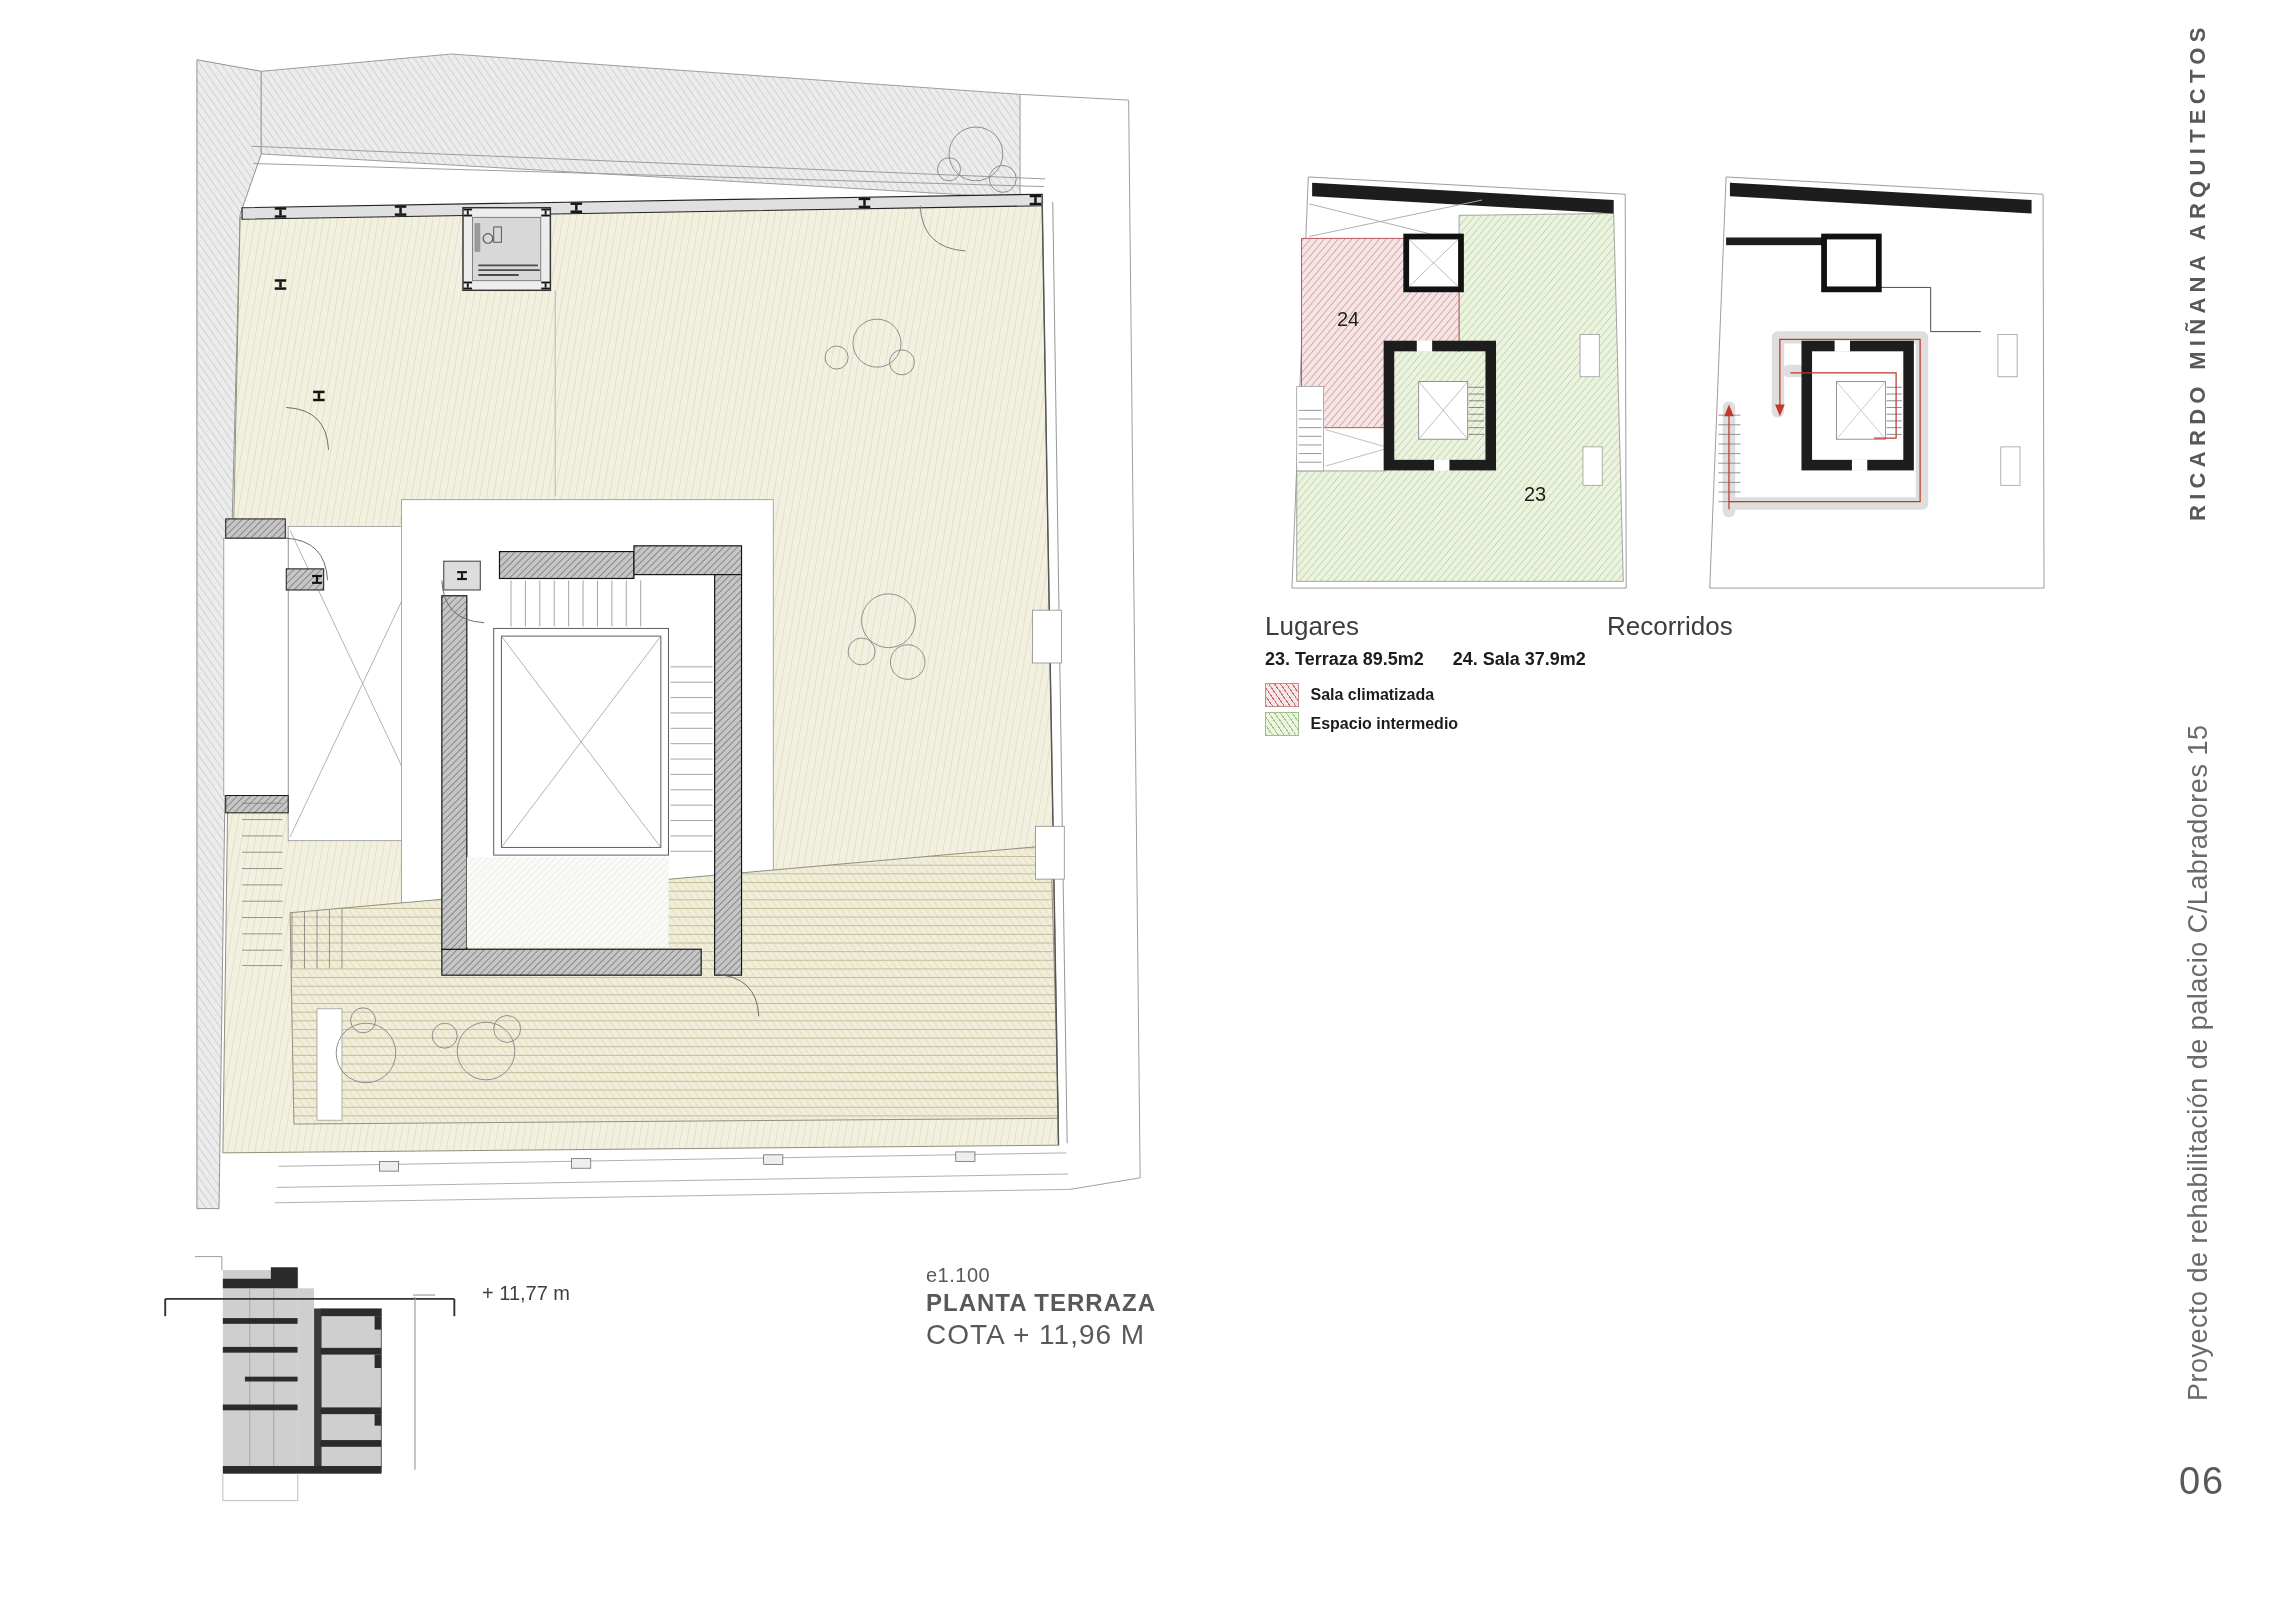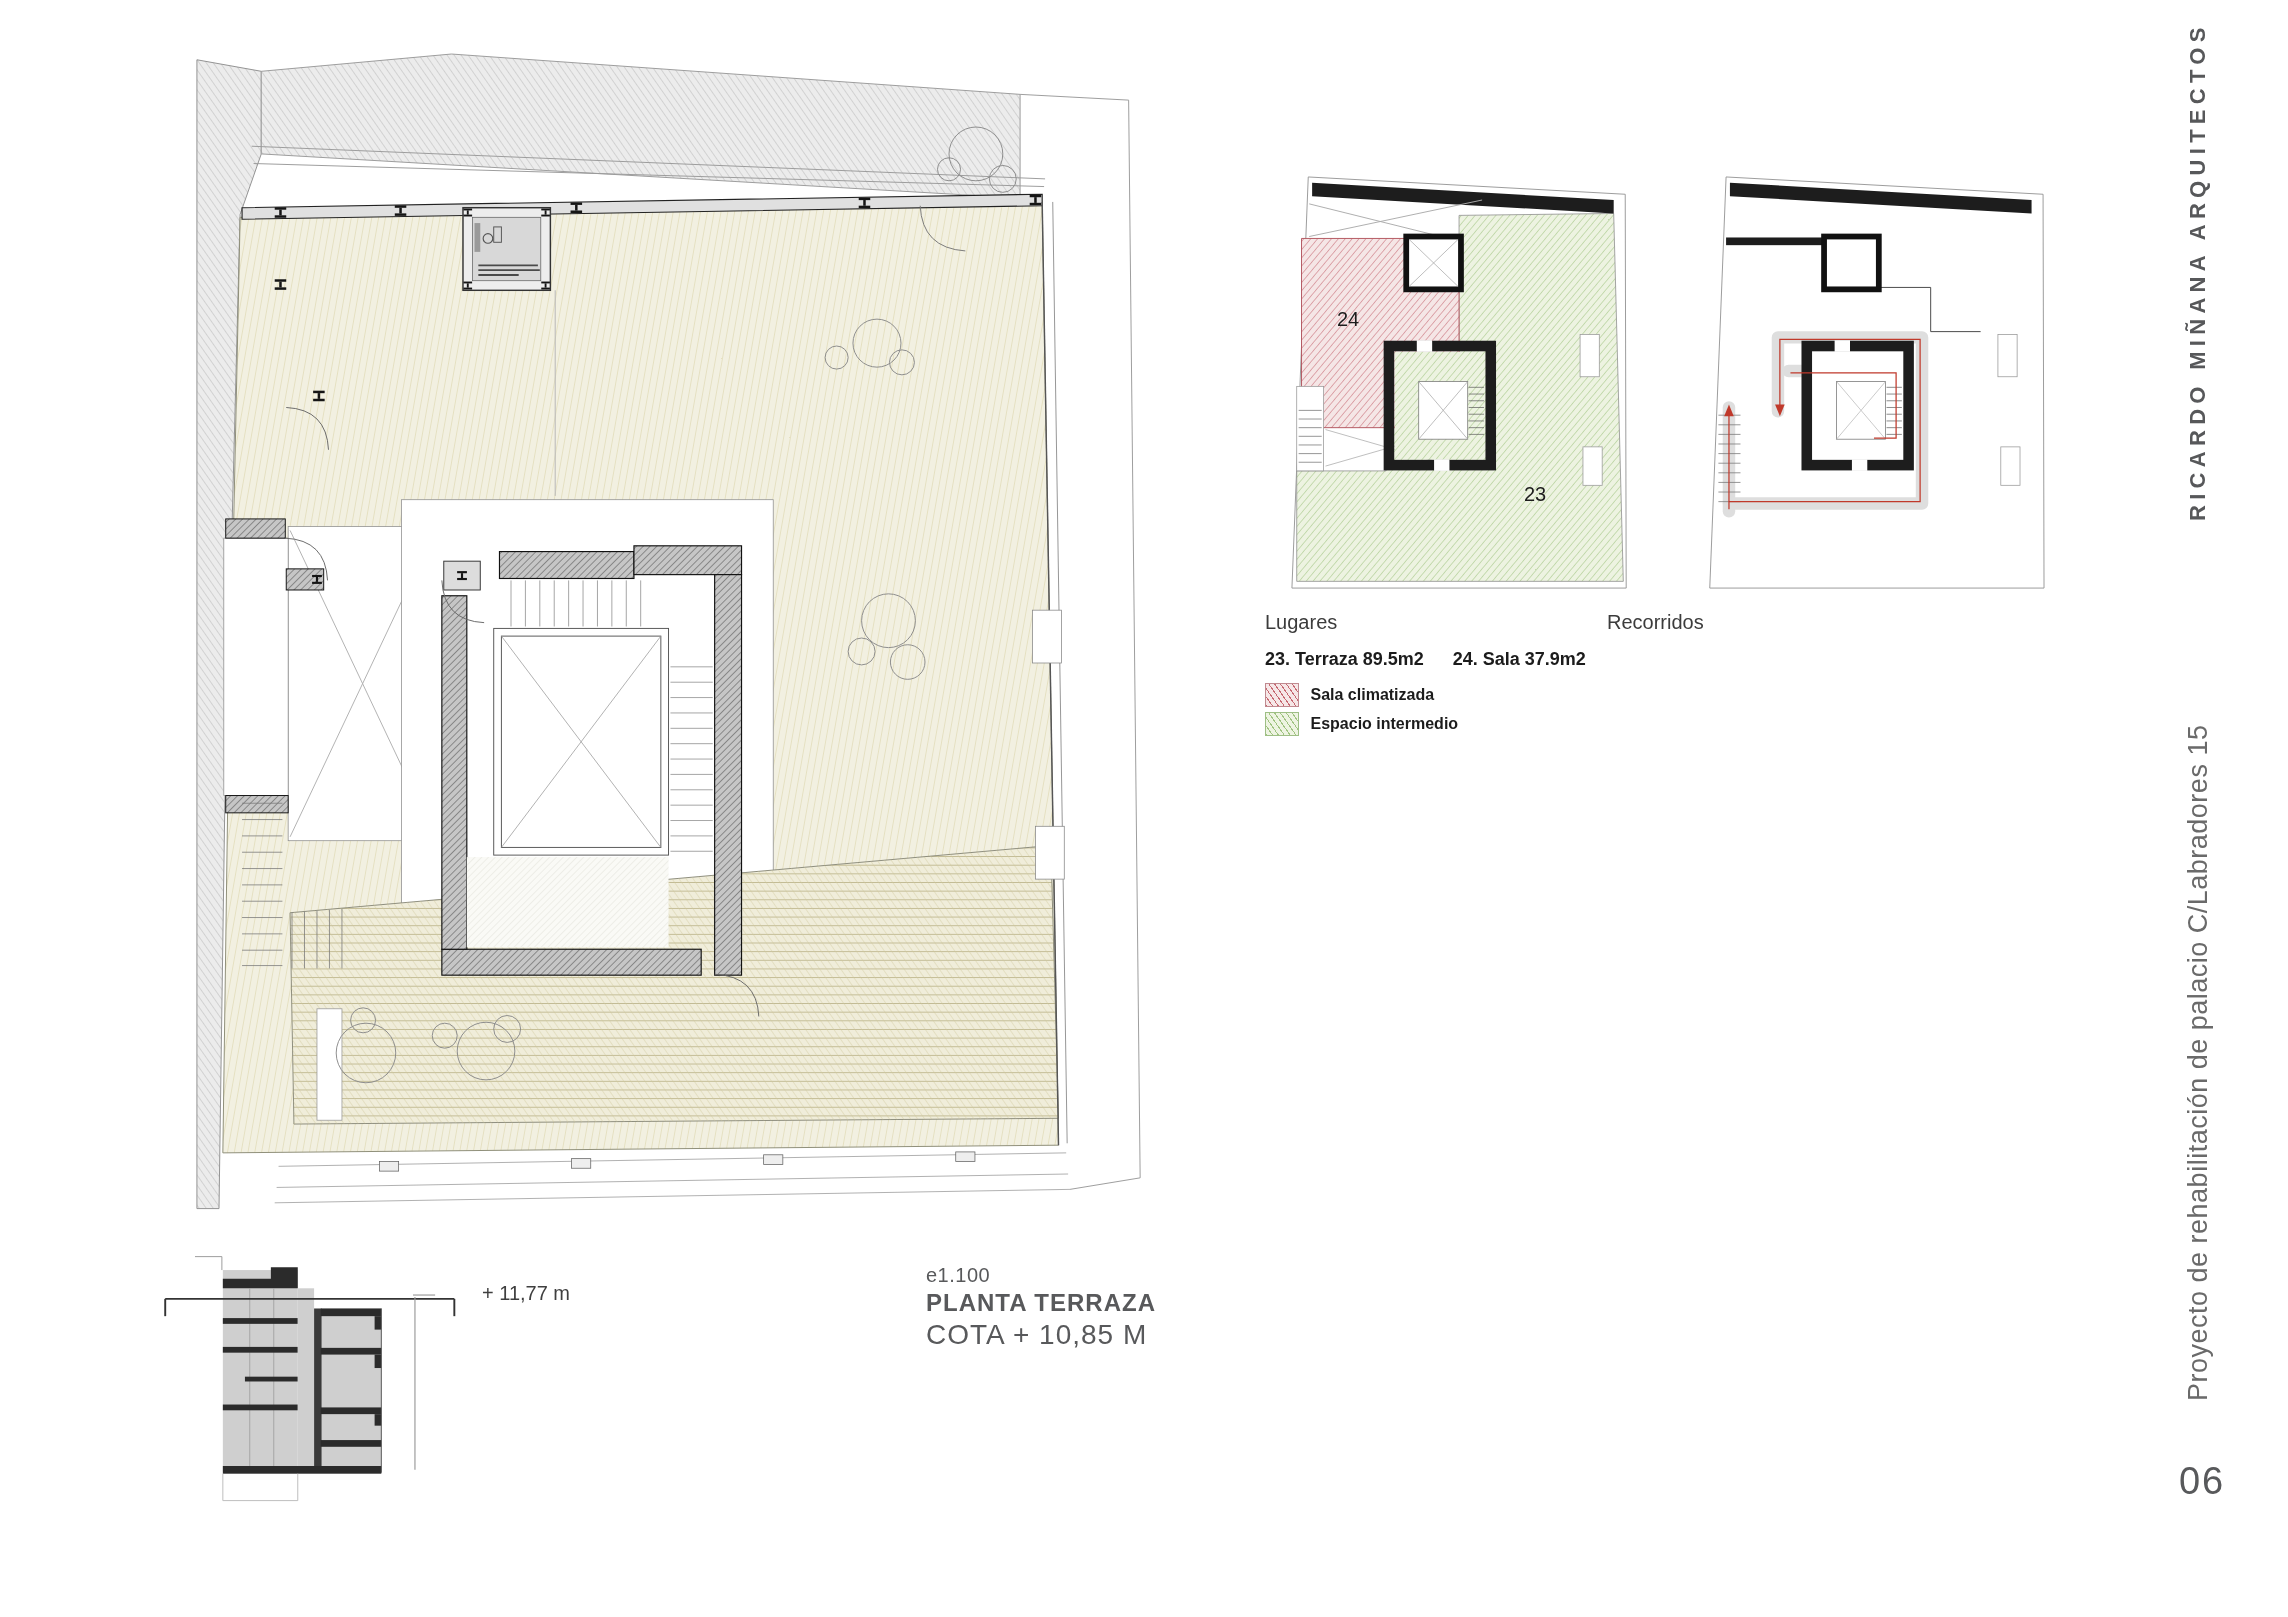--- a/index.html
+++ b/index.html
@@ -6,21 +6,21 @@
   body{
     position:relative;
     width:2288px;height:1618px;
     background:#ffffff;
     font-family:"Liberation Sans", sans-serif;
     overflow:hidden;
   }
   .abs{position:absolute;}
   svg{display:block;}
   
-  .mini-title{font-size:20px;color:#3c3c3c;}
+  .mini-title{font-size:26px;color:#3c3c3c;}
   .areas-line{font-size:18px;font-weight:700;color:#1c1c1c;}
   .areas-line span{margin-right:29px;margin-top:35px;}
   .legend-row{display:flex;align-items:center;gap:11.5px;}
   .legend-label{font-size:16px;font-weight:700;color:#1c1c1c;}
   .swatch{width:34px;height:24px;border:1px solid #9a9a9a;box-sizing:border-box;}
   .swatch-red{
     background-color:#f6e7e7;
     background-image:repeating-linear-gradient(55deg,rgba(196,98,108,.95) 0 1px,transparent 1px 4.8px);
     border-color:#c08a90;
   }
@@ -432,20 +432,20 @@
 <div class="abs legend-row" style="left:1265px;top:712px">
   <div class="swatch swatch-green"></div>
   <div class="legend-label">Espacio intermedio</div>
 </div>
 
 <div class="abs level-mark" style="left:482px;top:1282px">+ 11,77 m</div>
 
 <div class="abs" style="left:926px;top:1264px">
   <div class="tb-scale">e1.100</div>
   <div class="tb-title">PLANTA TERRAZA</div>
-  <div class="tb-level">COTA + 10,85 M</div>
+  <div class="tb-level">COTA + 11,96 M</div>
 </div>
 
 <div class="vtext studio" style="left:2185px;top:521px">RICARDO MIÑANA ARQUITECTOS</div>
 <div class="vtext project" style="left:2183px;top:1401px">Proyecto de rehabilitación de palacio C/Labradores 15</div>
 
 <div class="abs page-num" style="left:2179px;top:1460px">06</div>
 
 
 </body></html>

